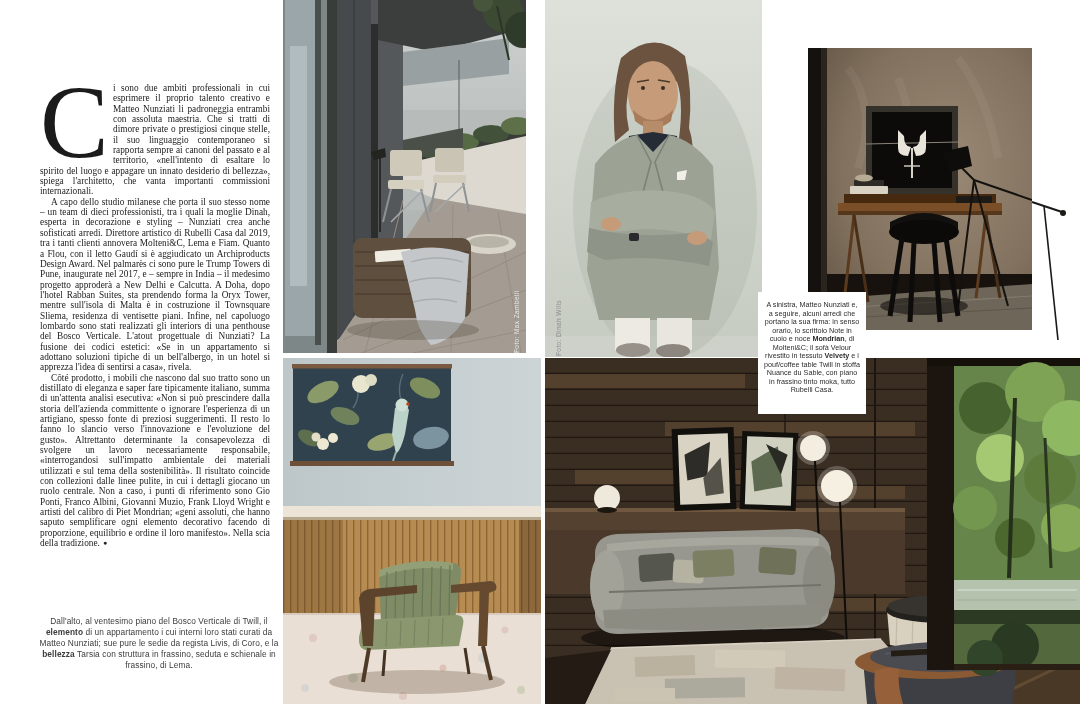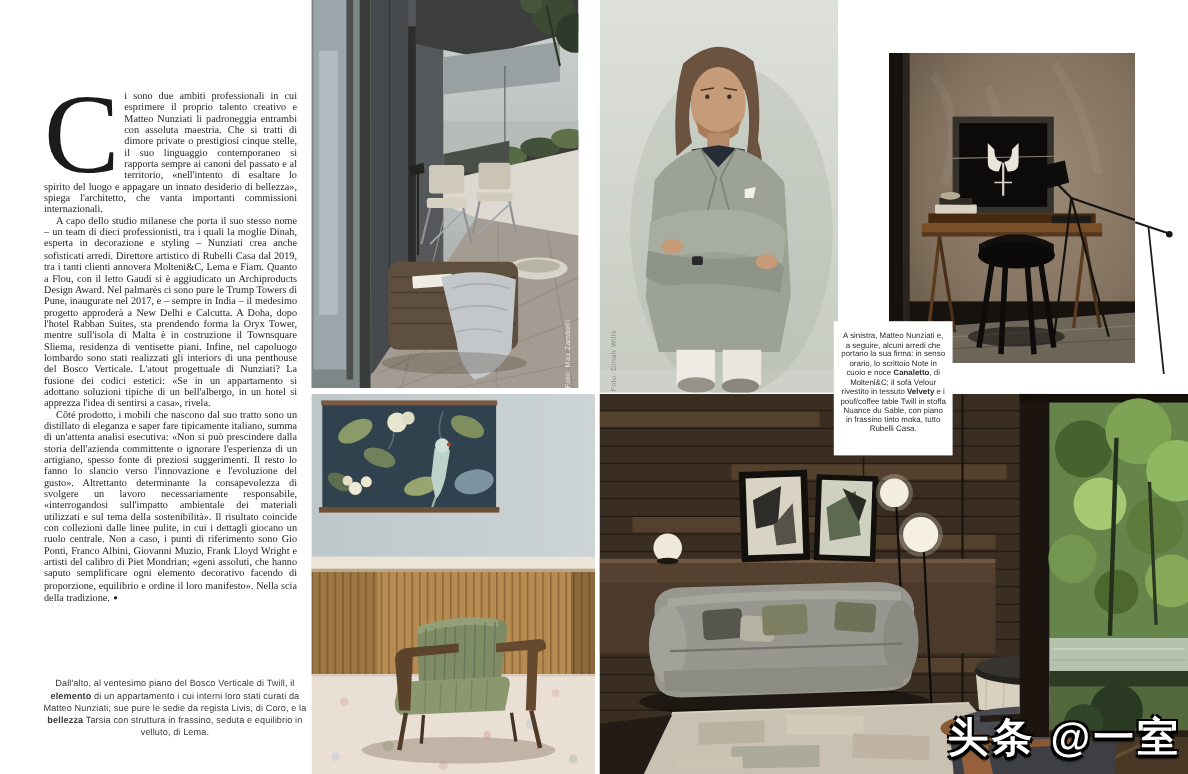--- a/index.html
+++ b/index.html
@@ -422,25 +422,24 @@
       <line x1="412" y1="242" x2="532" y2="242" stroke="#9fae9a" stroke-width="1.2"></line>
       <rect x="409" y="252" width="126" height="16" fill="#2c3a24"></rect>
       <rect x="409" y="266" width="126" height="44" fill="#53683c"></rect>
       <circle cx="470" cy="288" r="24" fill="#2a3a22"></circle>
         <circle cx="440" cy="300" r="18" fill="#31452a"></circle>
       <rect x="409" y="306" width="126" height="6" fill="#2a1f15"></rect>
     </svg>
   </div>
 
   <div class="caption-box">
-    <span>A sinistra, Matteo Nunziati e, a seguire, alcuni arredi che portano la sua firma: in senso orario, lo scrittoio Note in cuoio e noce </span><b>Canaletto</b><span>, di Molteni&amp;C; il sofà Velour rivestito in tessuto </span><b>Velvety</b><span> e i pouf/coffee table Twill in stoffa Nuance du Sable, con piano in frassino tinto moka, tutto Rubelli Casa.</span>
+    <span>A sinistra, Matteo Nunziati e, a seguire, alcuni arredi che portano la sua firma: in senso orario, lo scrittoio Note in cuoio e noce </span><b>Mondrian</b><span>, di Molteni&amp;C; il sofà Velour rivestito in tessuto </span><b>Velvety</b><span> e i pouf/coffee table Twill in stoffa Nuance du Sable, con piano in frassino tinto moka, tutto Rubelli Casa.</span>
   </div>
 
   <div class="caption-left">
-    <span>Dall'alto, al ventesimo piano del Bosco Verticale di Twill, il </span><b>elemento</b><span> di un appartamento i cui interni loro stati curati da Matteo Nunziati; sue pure le sedie da regista Livis, di Coro, e la </span><b>bellezza</b><span> Tarsia con struttura in frassino, seduta e equilibrio in velluto, di Lema.</span>
+    <span>Dall'alto, al ventesimo piano del Bosco Verticale di Twill, il </span><b>elemento</b><span> di un appartamento i cui interni loro stati curati da Matteo Nunziati; sue pure le sedie da regista Livis, di Coro, e la </span><b>bellezza</b><span> Tarsia con struttura in frassino, seduta e schienale in frassino, di Lema.</span>
   </div>
 
   <div class="credit credit-terrace">Foto: Max Zambelli</div>
   <div class="credit credit-portrait">Foto: Dinah Wills</div>
 
-  <div class="watermark">头条 @一室</div>
 
 </div>
 
 </body></html>

